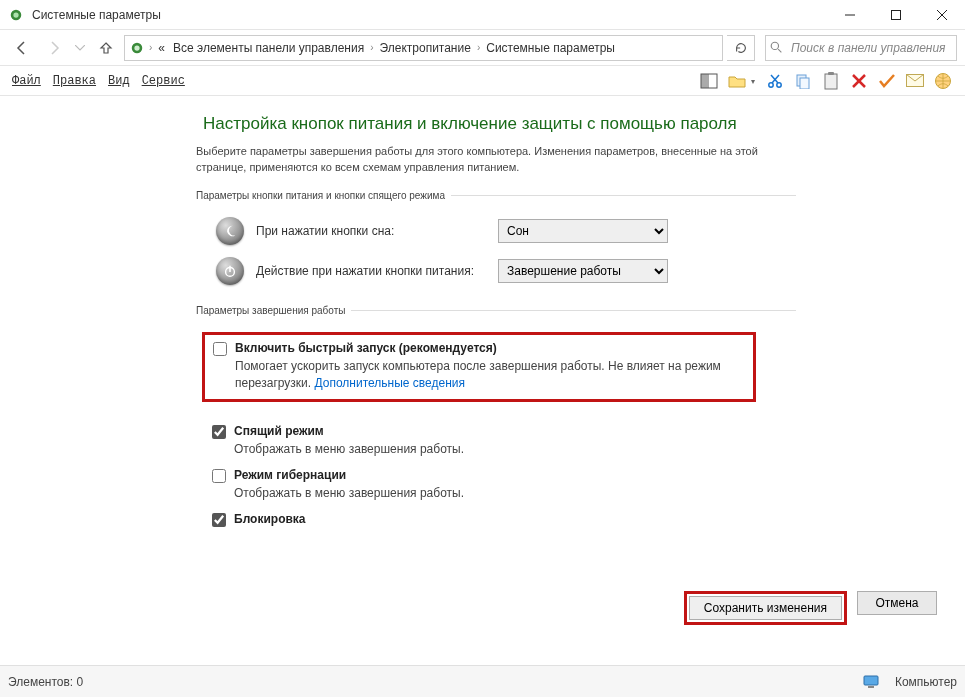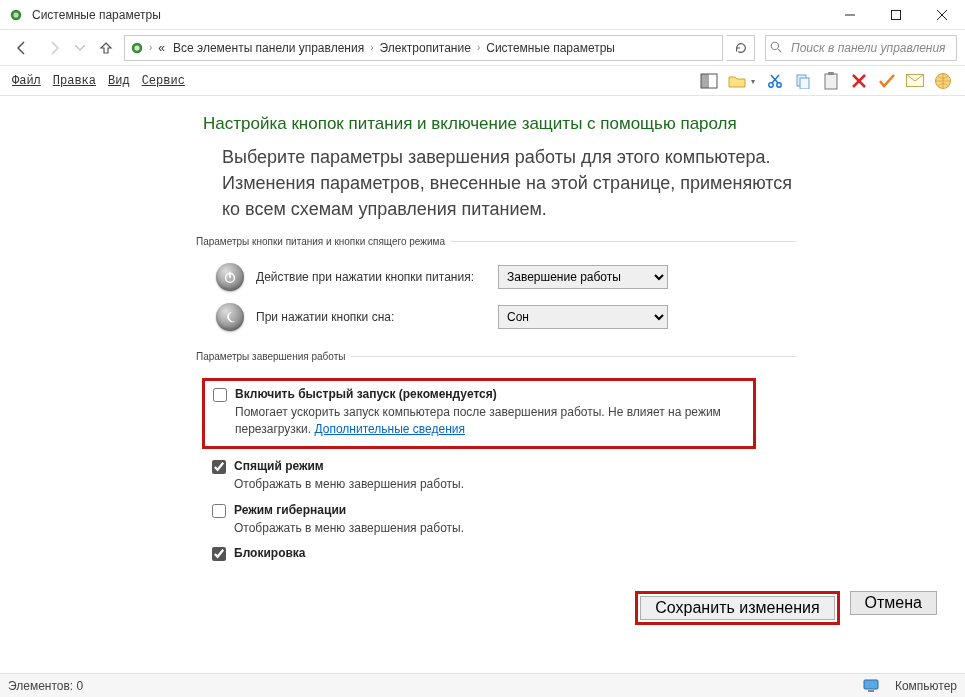--- a/index.html
+++ b/index.html
@@ -100,26 +100,25 @@
     overflow:hidden;
     padding: 18px 20px 10px 196px;
   }
   h1.page-title {
     color: #1a6b1a;
     font-weight: 400;
     font-size: 17px;
     margin: 0 0 10px 7px;
   }
   .desc {
-    font-size: 18px;
+    font-size: 11px;
     color: #444;
     line-height: 1.45;
     max-width: 580px;
     margin-bottom: 14px;
-    margin-left: 26px;
   }
   fieldset.group {
     border: none;
     border-top: 1px solid #ddd;
     margin: 0 0 8px 0;
     padding: 10px 0 6px 0;
     max-width: 600px;
   }
   fieldset.group legend {
     font-size: 10px; color:#444;
@@ -146,59 +145,59 @@
     font-size:12px;
     padding: 0 4px;
   }
   .shutdown-opts { padding: 4px 0 0 12px; max-width: 560px;}
   .opt {
     padding: 4px 0 6px 4px;
   }
   .opt.highlight {
     border: 3px solid #c11414;
     padding: 6px 8px 8px 8px;
-    margin: 2px 0 6px -6px;
+    margin: 2px 0 18px -6px;
   }
   .opt label.cbrow {
     display:flex; align-items:flex-start; gap:8px;
     font-size:12px;
   }
   .opt input[type=checkbox]{
     width:14px; height:14px; margin:1px 0 0 0;
     accent-color:#555;
   }
   .opt .cb-title { font-weight:600; color:#222;}
   .opt .cb-sub { font-size:12px; color:#444; margin:2px 0 0 22px; line-height:1.4;}
-  .opt .cb-sub a { color:#0066cc; text-decoration:underline; cursor:pointer;}
+  .opt .cb-sub a { color:#0066cc; cursor:pointer;}
   
   .btnrow {
     position:absolute; right:28px; bottom:44px;
     display:flex; gap:10px;
   }
   button.win {
     min-width: 140px;
     height: 24px;
     border: 1px solid #adadad;
     background: #e9e9e9;
-    font-size:16px;
+    font-size:12px;
     padding: 0 14px;
     cursor:pointer;
   }
   button.win.default {
     background:#efefef;
   }
   .btn-highlight {
     border: 3px solid #c11414;
     padding: 2px;
     display:inline-block;
   }
   
   .statusbar {
     position:absolute; left:0; right:0; bottom:0;
-    height: 24px;
+    height: 32px;
     border-top:1px solid #e0e0e0;
     display:flex; align-items:center;
     font-size:12px; color:#444;
     padding: 0 8px;
     background:#f6f6f6;
   }
   .statusbar .spacer{flex:1;}
   .statusbar .loc { display:flex; align-items:center; gap:16px;}
   .mon-icon {
     width:16px; height:14px;
@@ -355,38 +354,38 @@
 
 <div class="content">
   <h1 class="page-title">Настройка кнопок питания и включение защиты с помощью пароля</h1>
   <div class="desc">Выберите параметры завершения работы для этого компьютера. Изменения параметров, внесенные на этой странице, применяются ко всем схемам управления питанием.</div>
 
   <fieldset class="group">
     <legend>Параметры кнопки питания и кнопки спящего режима</legend>
     <div class="power-row">
       <div class="power-icon">
         <svg width="14" height="14" viewBox="0 0 16 16">
-            <circle cx="8" cy="9" r="5" fill="none" stroke="#fff" stroke-width="1.6"></circle>
-            <line x1="8" y1="2" x2="8" y2="9" stroke="#fff" stroke-width="1.8"></line>
+            <path d="M11 2a6 6 0 1 0 3 11 5 5 0 0 1-3-11z" fill="#fff"></path>
           </svg>
       </div>
-      <div class="label">Действие при нажатии кнопки питания:</div>
+      <div class="label">При нажатии кнопки сна:</div>
       <select class="win">
-        <option>Завершение работы</option>
+        <option>Сон</option>
       </select>
     </div>
     <div class="power-row">
       <div class="power-icon">
         <svg width="14" height="14" viewBox="0 0 16 16">
-            <path d="M11 2a6 6 0 1 0 3 11 5 5 0 0 1-3-11z" fill="#fff"></path>
+            <circle cx="8" cy="9" r="5" fill="none" stroke="#fff" stroke-width="1.6"></circle>
+            <line x1="8" y1="2" x2="8" y2="9" stroke="#fff" stroke-width="1.8"></line>
           </svg>
       </div>
-      <div class="label">При нажатии кнопки сна:</div>
+      <div class="label">Действие при нажатии кнопки питания:</div>
       <select class="win">
-        <option>Сон</option>
+        <option>Завершение работы</option>
       </select>
     </div>
   </fieldset>
 
   <fieldset class="group">
     <legend>Параметры завершения работы</legend>
     <div class="shutdown-opts">
       <div class="opt highlight">
         <label class="cbrow">
           <input type="checkbox" style="">

